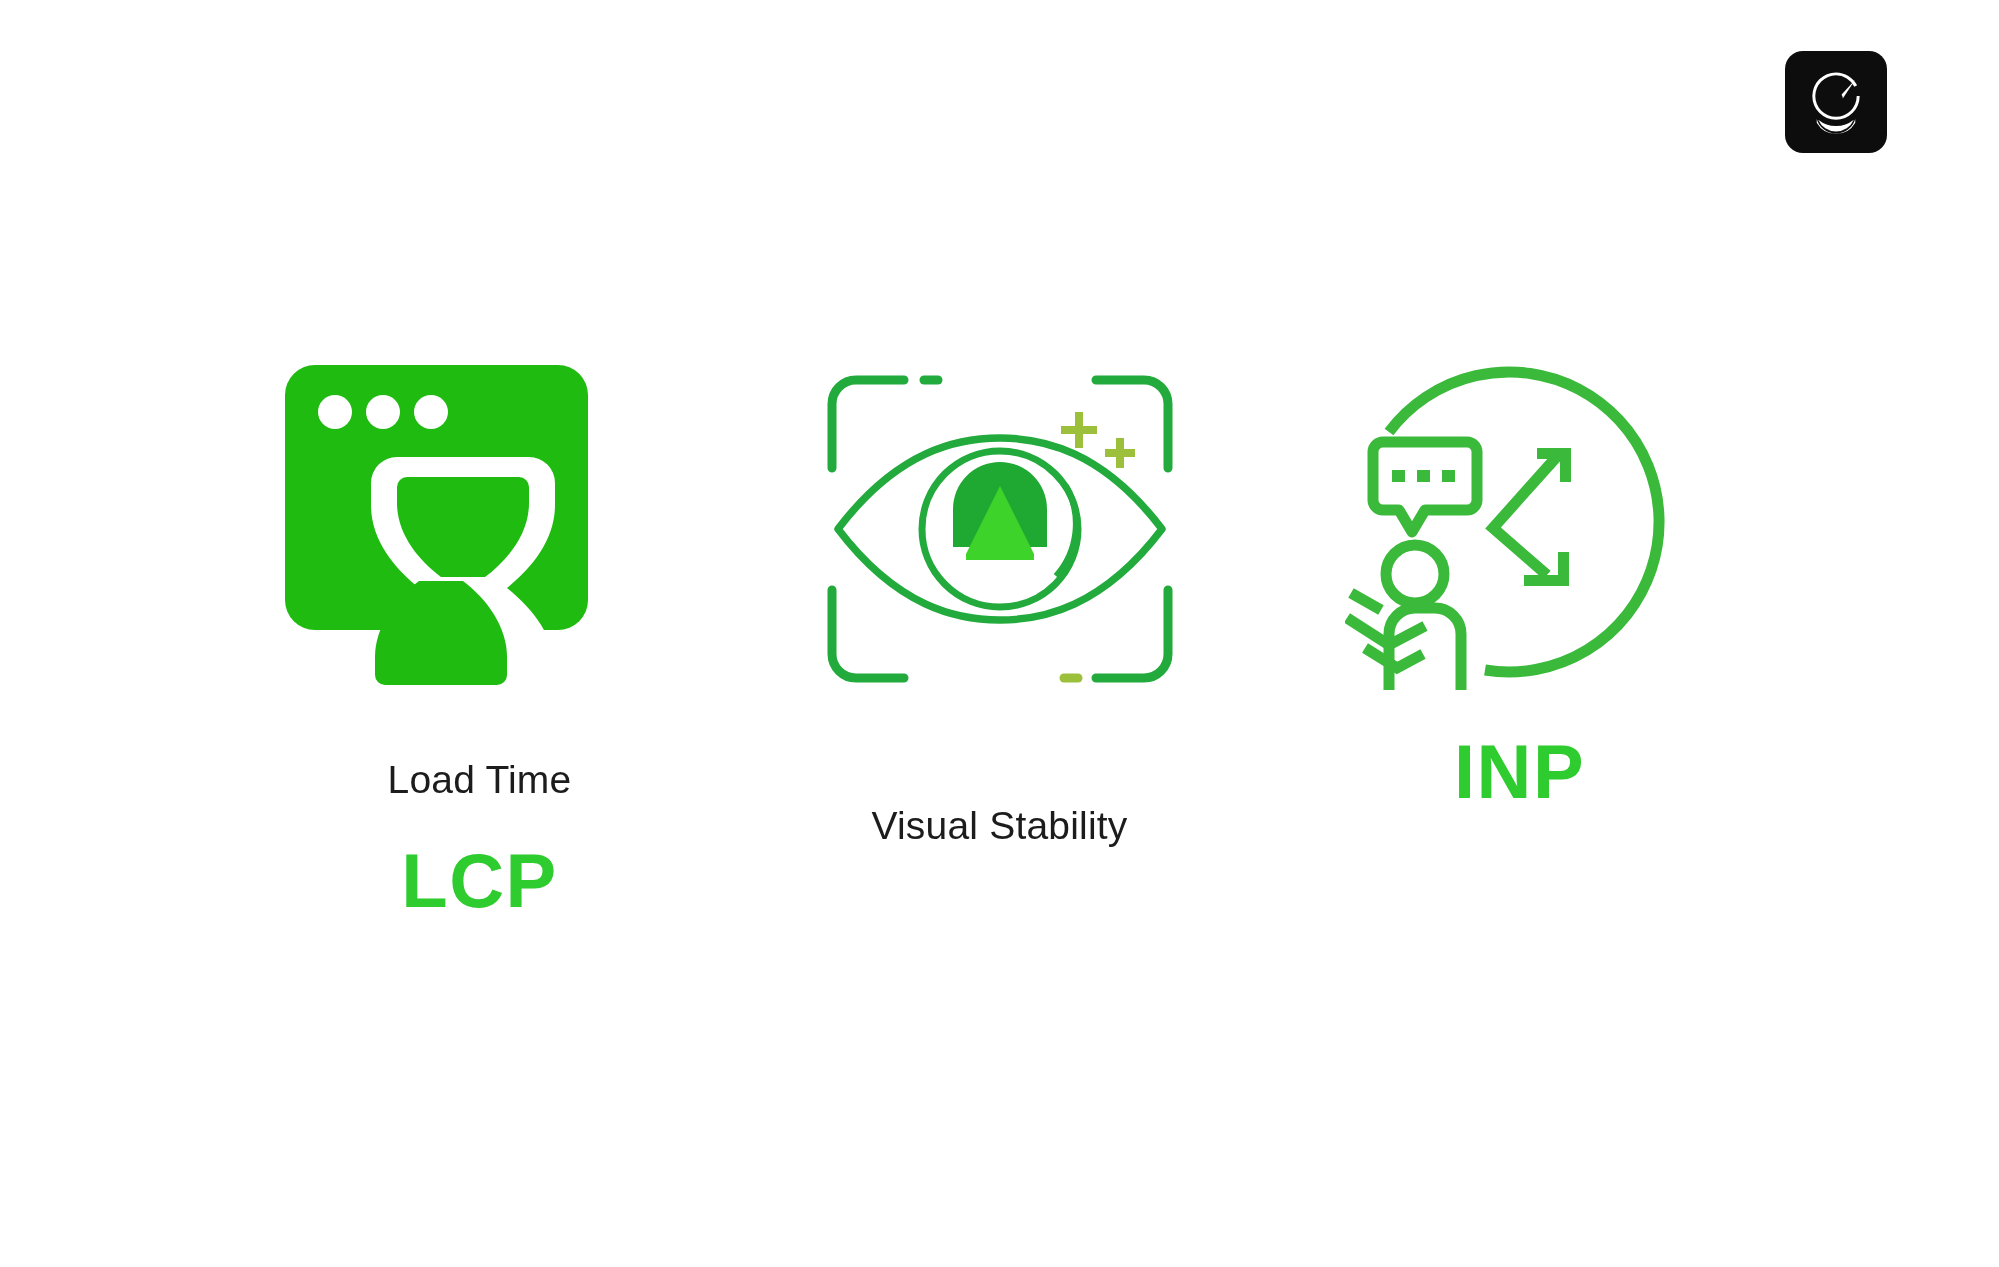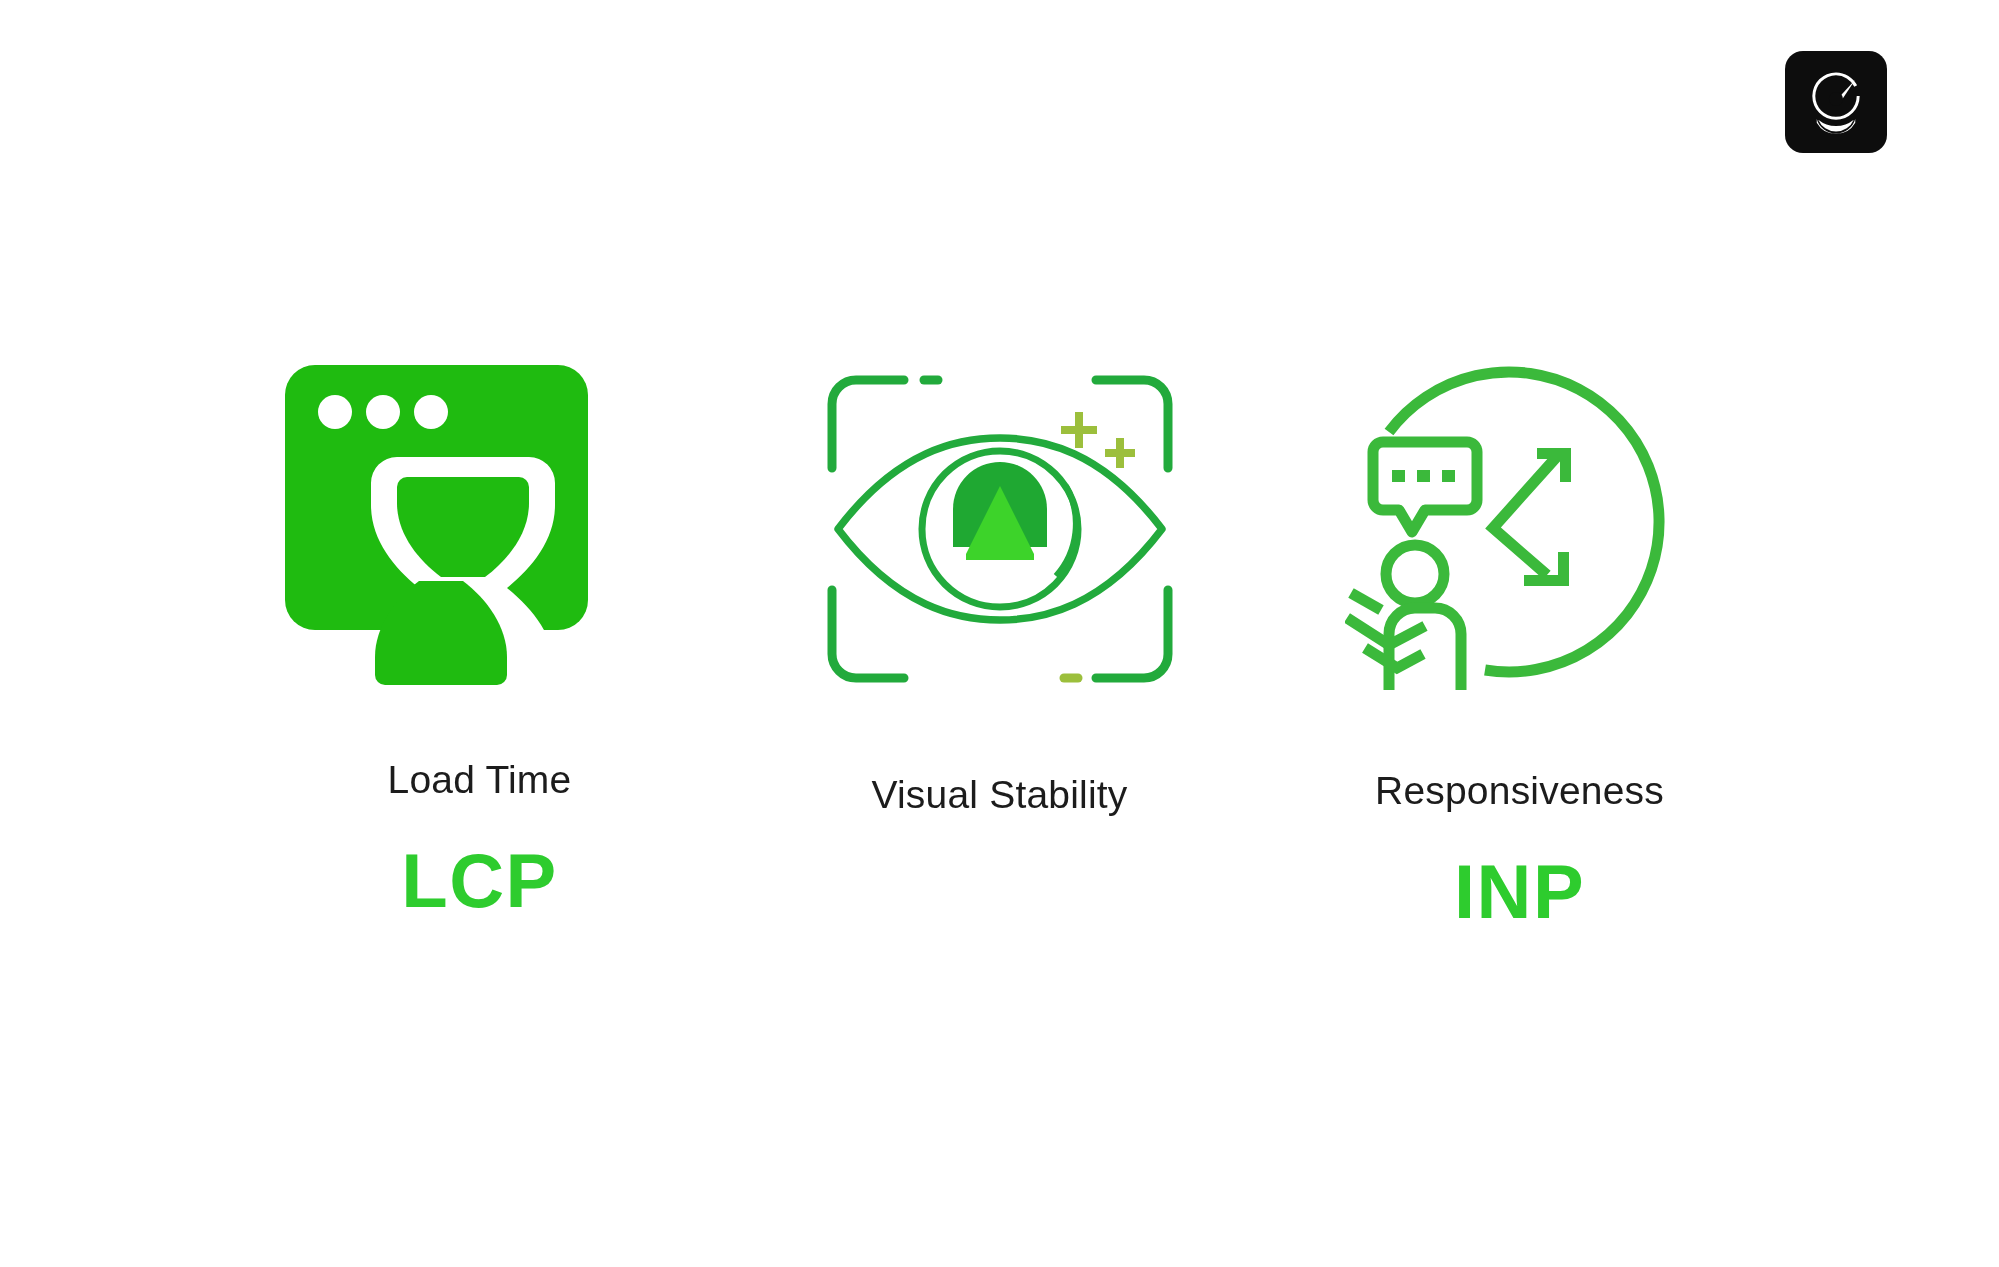--- a/index.html
+++ b/index.html
@@ -53,21 +53,21 @@
   }
   .icon-wrap {
     height: 330px;
     display: flex;
     align-items: center;
     justify-content: center;
   }
   .icon-wrap svg { display: block; }
 
   .metric-title {
-    margin-top: 81px;
+    margin-top: 112px;
     font-size: 39px;
     font-weight: 400;
     color: #1c1c1c;
     letter-spacing: 0.2px;
     line-height: 1;
     white-space: nowrap;
   }
   .metric-acronym {
     margin-top: 44px;
     font-size: 76px;
@@ -250,18 +250,17 @@
                    a26 26 0 0 0 -26 26
                    v56" fill="none" stroke="#3bb93b" stroke-width="11" stroke-linecap="butt"></path>
 
           <g fill="none" stroke="#3bb93b" stroke-width="11" stroke-linecap="butt" stroke-linejoin="miter">
             <path d="M6 233 L36 250"></path>
             <path d="M2 258 L44 285 L80 266"></path>
             <path d="M20 288 L52 308 L78 294"></path>
           </g>
         </svg>
       </div>
-      <div class="metric-title">Responsiveness</div>
       <div class="metric-acronym">INP</div>
     </div>
 
   </div>
 </div>
 
 </body></html>

